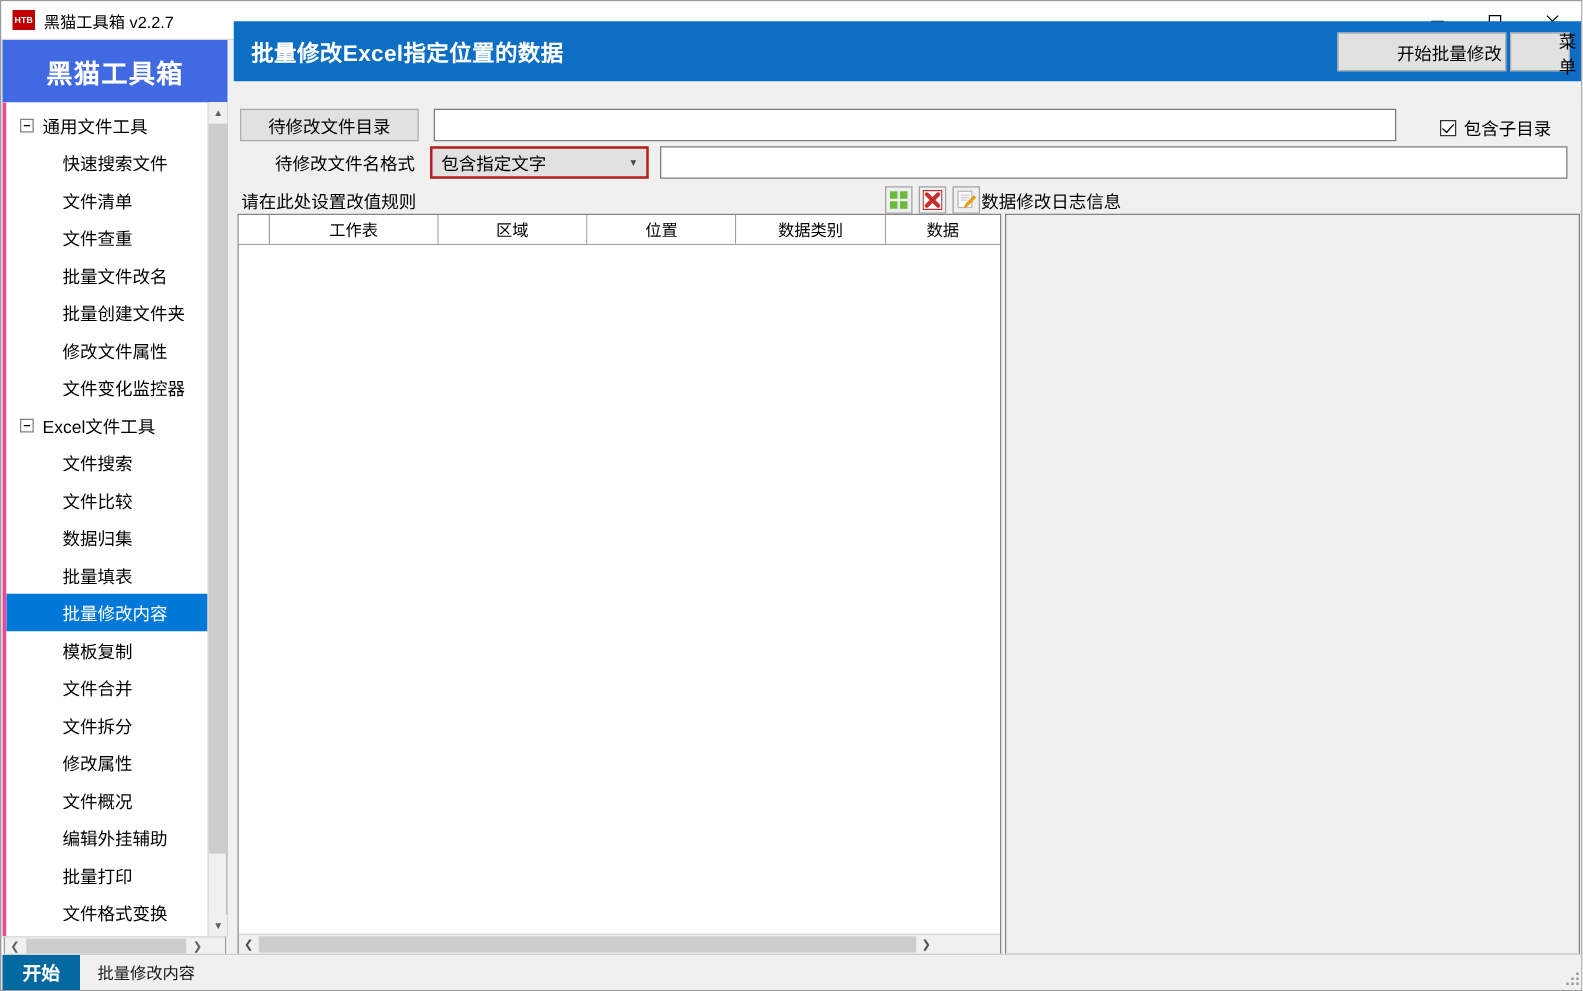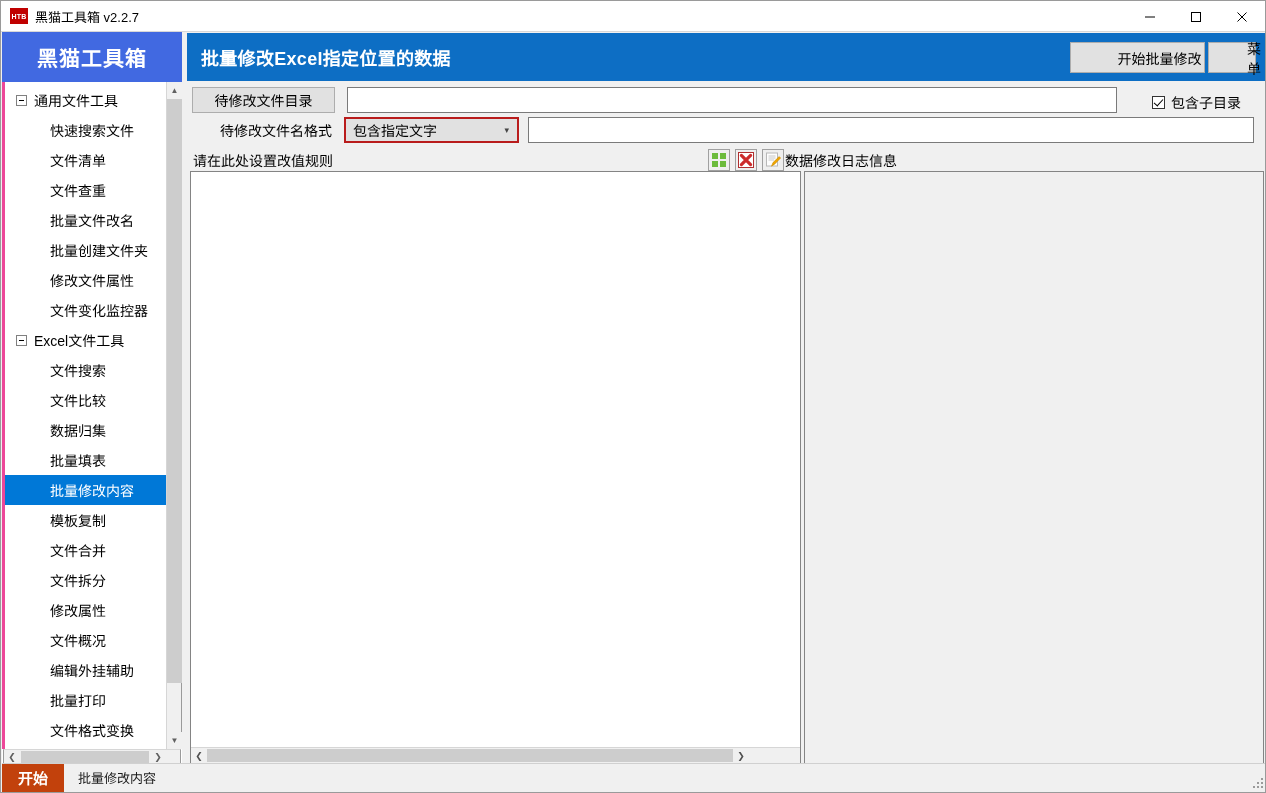--- a/index.html
+++ b/index.html
@@ -153,21 +153,21 @@
     flex: none;
   }
   .tree-hscroll .hs-thumb {
     height: 12px; width: 128px;
     background: #cdcdcd;
     margin: 0 1px;
   }
 
   
   .main-header {
-    position: absolute; left: 186px; top: 32px;
+    position: absolute; left: 186px; top: 16px;
     width: 1078px; height: 48px;
     background: #0d6ec4;
     display: flex; align-items: center;
   }
   .main-title {
     color: #ffffff;
     font-size: 18px; font-weight: bold;
     margin-left: 14px;
     letter-spacing: .3px;
   }
@@ -358,21 +358,21 @@
   
   .statusbar {
     position: absolute; left: 1px; bottom: 1px;
     width: 1264px; height: 28px;
     background: #f0f0f0;
     border-top: 1px solid #d0d0d0;
     display: flex; align-items: center;
   }
   .status-tab {
     width: 62px; height: 28px;
-    background: #c2410c;
+    background: #0369a1;
     color: #ffffff;
     font-size: 15px; font-weight: bold;
     display: flex; align-items: center; justify-content: center;
     cursor: default;
   }
   .status-text {
     margin-left: 14px;
     font-size: 13px; color: #1a1a1a;
   }
   .resize-grip {
@@ -557,20 +557,28 @@
           <line x1="3.5" y1="8" x2="9" y2="8" stroke="#c8c8c8" stroke-width="1"></line>
           <path d="M6.5 14.2 L8 10.6 L14.2 4.6 L15.6 6 L9.6 12.2 Z" fill="#f0a500" stroke="#c98b00" stroke-width="0.6"></path>
         </svg>
       </div>
     </div>
 
     <div class="log-label">数据修改日志信息</div>
   </div>
 
   <div class="grid-panel">
+    <div class="grid-head">
+      <div class="th c0"></div>
+      <div class="th c1">工作表</div>
+      <div class="th c2">区域</div>
+      <div class="th c3">位置</div>
+      <div class="th c4">数据类别</div>
+      <div class="th c5">数据</div>
+    </div>
     <div class="grid-body"></div>
 
     <div class="grid-hscroll">
       <div class="hs-arrow">❮</div>
       <div class="hs-thumb"></div>
       <div class="hs-arrow">❯</div>
     </div>
   </div>
 
   <div class="log-panel"></div>

